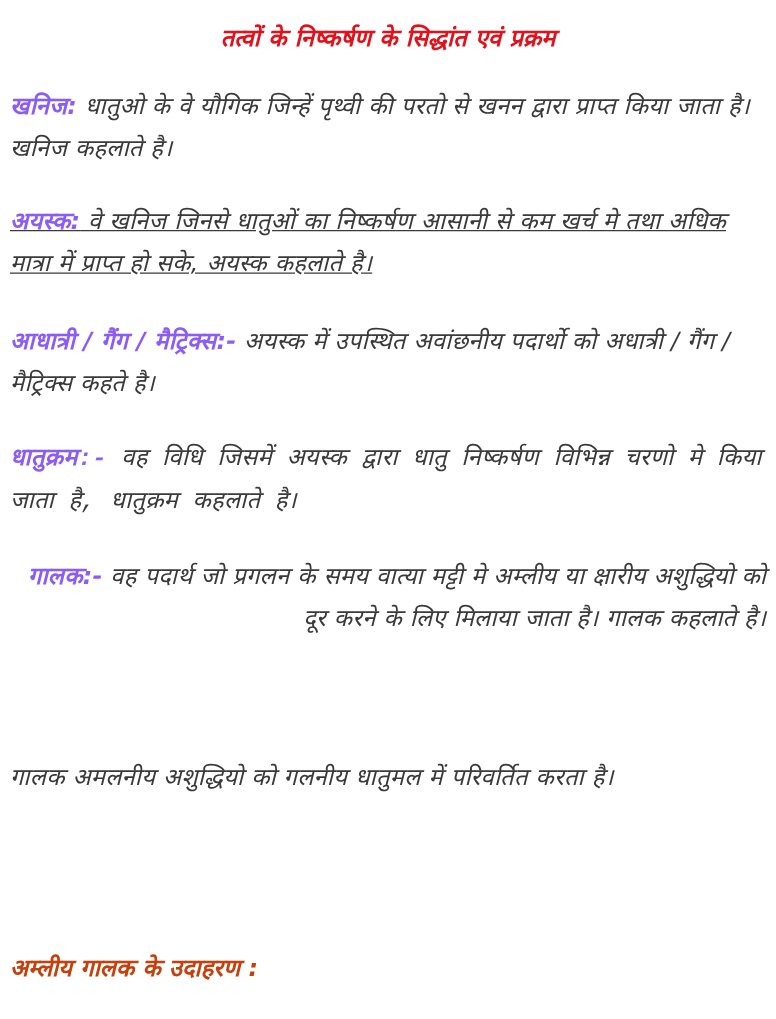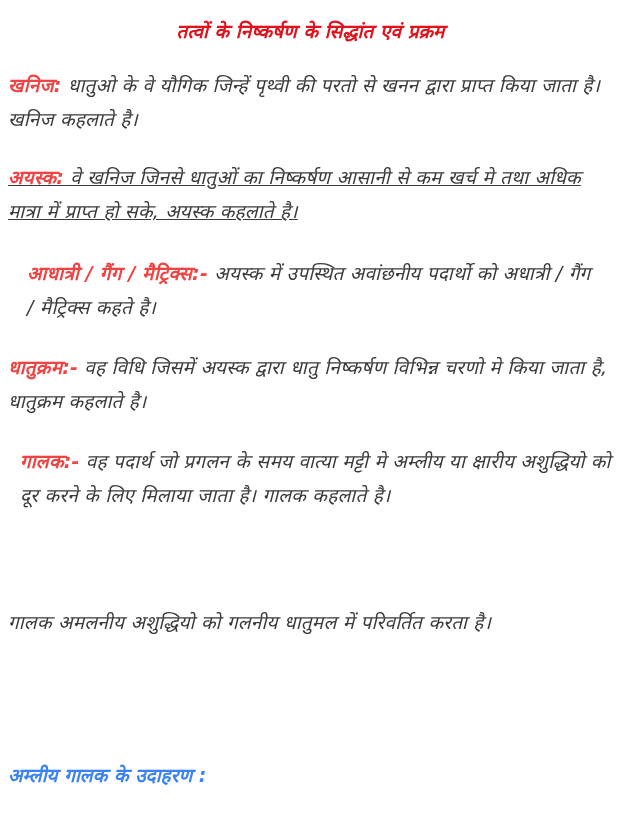--- a/index.html
+++ b/index.html
@@ -34,37 +34,37 @@
     }
     .para {
       margin: 0;
       font-size: 19px;
       line-height: 34px;
       font-style: italic;
       color: #3a3a3a;
       letter-spacing: 0.2px;
     }
     .term {
-      color: #ef4444;
+      color: #8b5cf6;
       font-weight: bold;
       font-style: italic;
     }
     .heading-green {
-      color: #3b82f6;
+      color: #c2410c;
       font-weight: bold;
       font-style: italic;
       font-size: 19px;
       line-height: 34px;
       margin: 0;
     }
     #p1 { position: absolute; top: 68px; left: 8px; right: 8px; }
     #p2 { position: absolute; top: 160px; left: 8px; right: 8px; text-decoration: underline; }
-    #p3 { position: absolute; top: 256px; left: 8px; right: 20px; margin-left: 19px; }
-    #p4 { position: absolute; top: 350px; left: 8px; right: 8px; }
-    #p5 { position: absolute; top: 444px; left: 20px; right: 8px; }
+    #p3 { position: absolute; top: 256px; left: 8px; right: 20px; }
+    #p4 { position: absolute; top: 350px; left: 8px; right: 8px; font-family: Liberation Mono, monospace; }
+    #p5 { position: absolute; top: 444px; left: 9px; right: 8px; text-align: right; }
     #p6 { position: absolute; top: 570px; left: 8px; right: 8px; margin-top: 35px; }
     #p7 { position: absolute; top: 664px; left: 8px; right: 8px; }
     #h8 { position: absolute; top: 758px; left: 8px; right: 8px; }
   </style>
 </head>
 <body>
 
 <div class="page">
   <h1 class="title">तत्वों के निष्कर्षण के सिद्धांत एवं प्रक्रम</h1>
 

